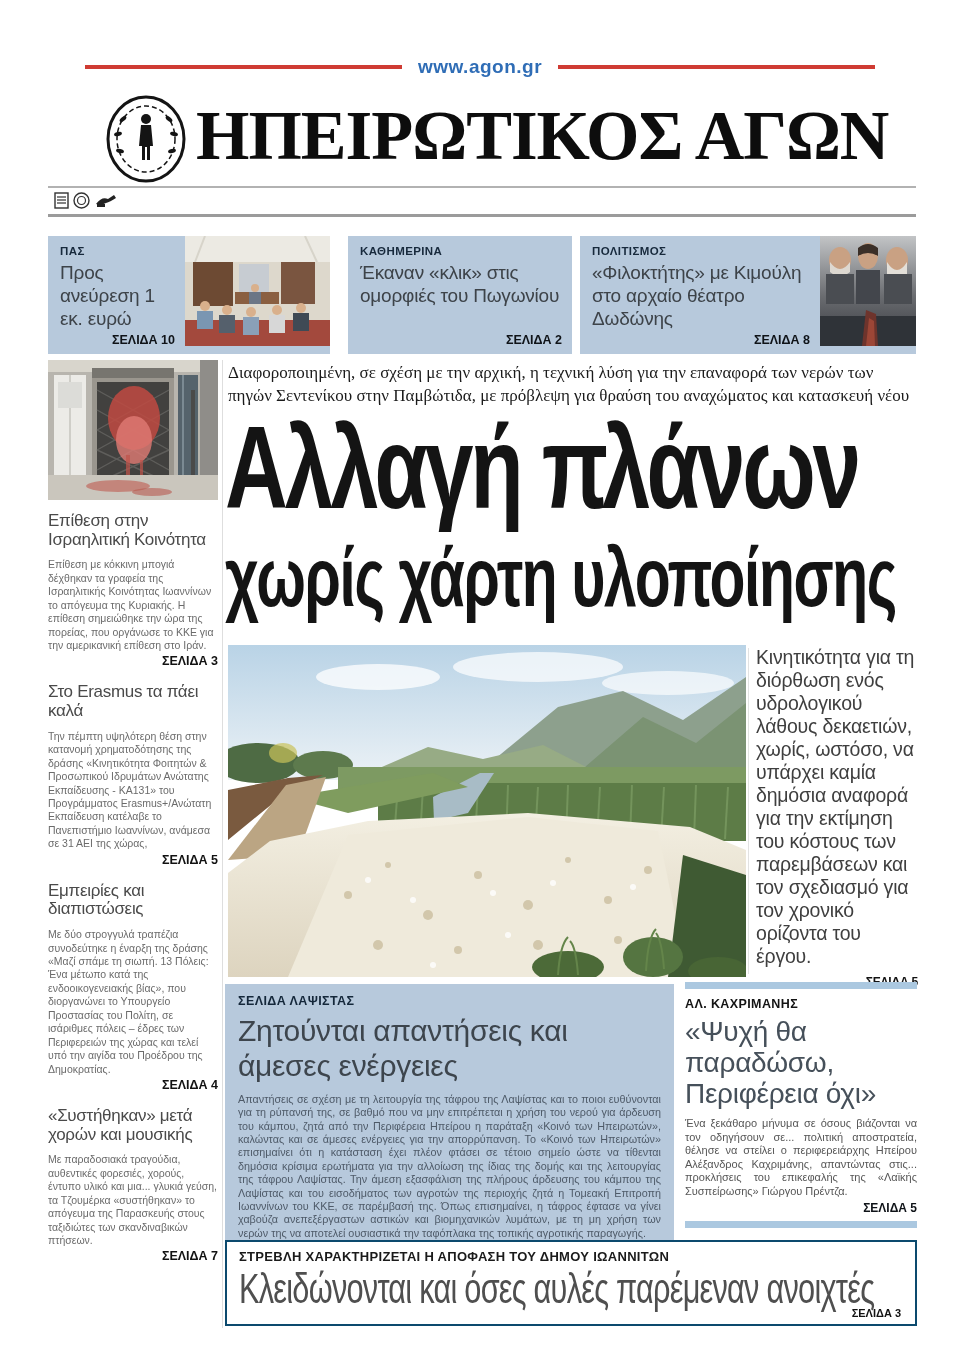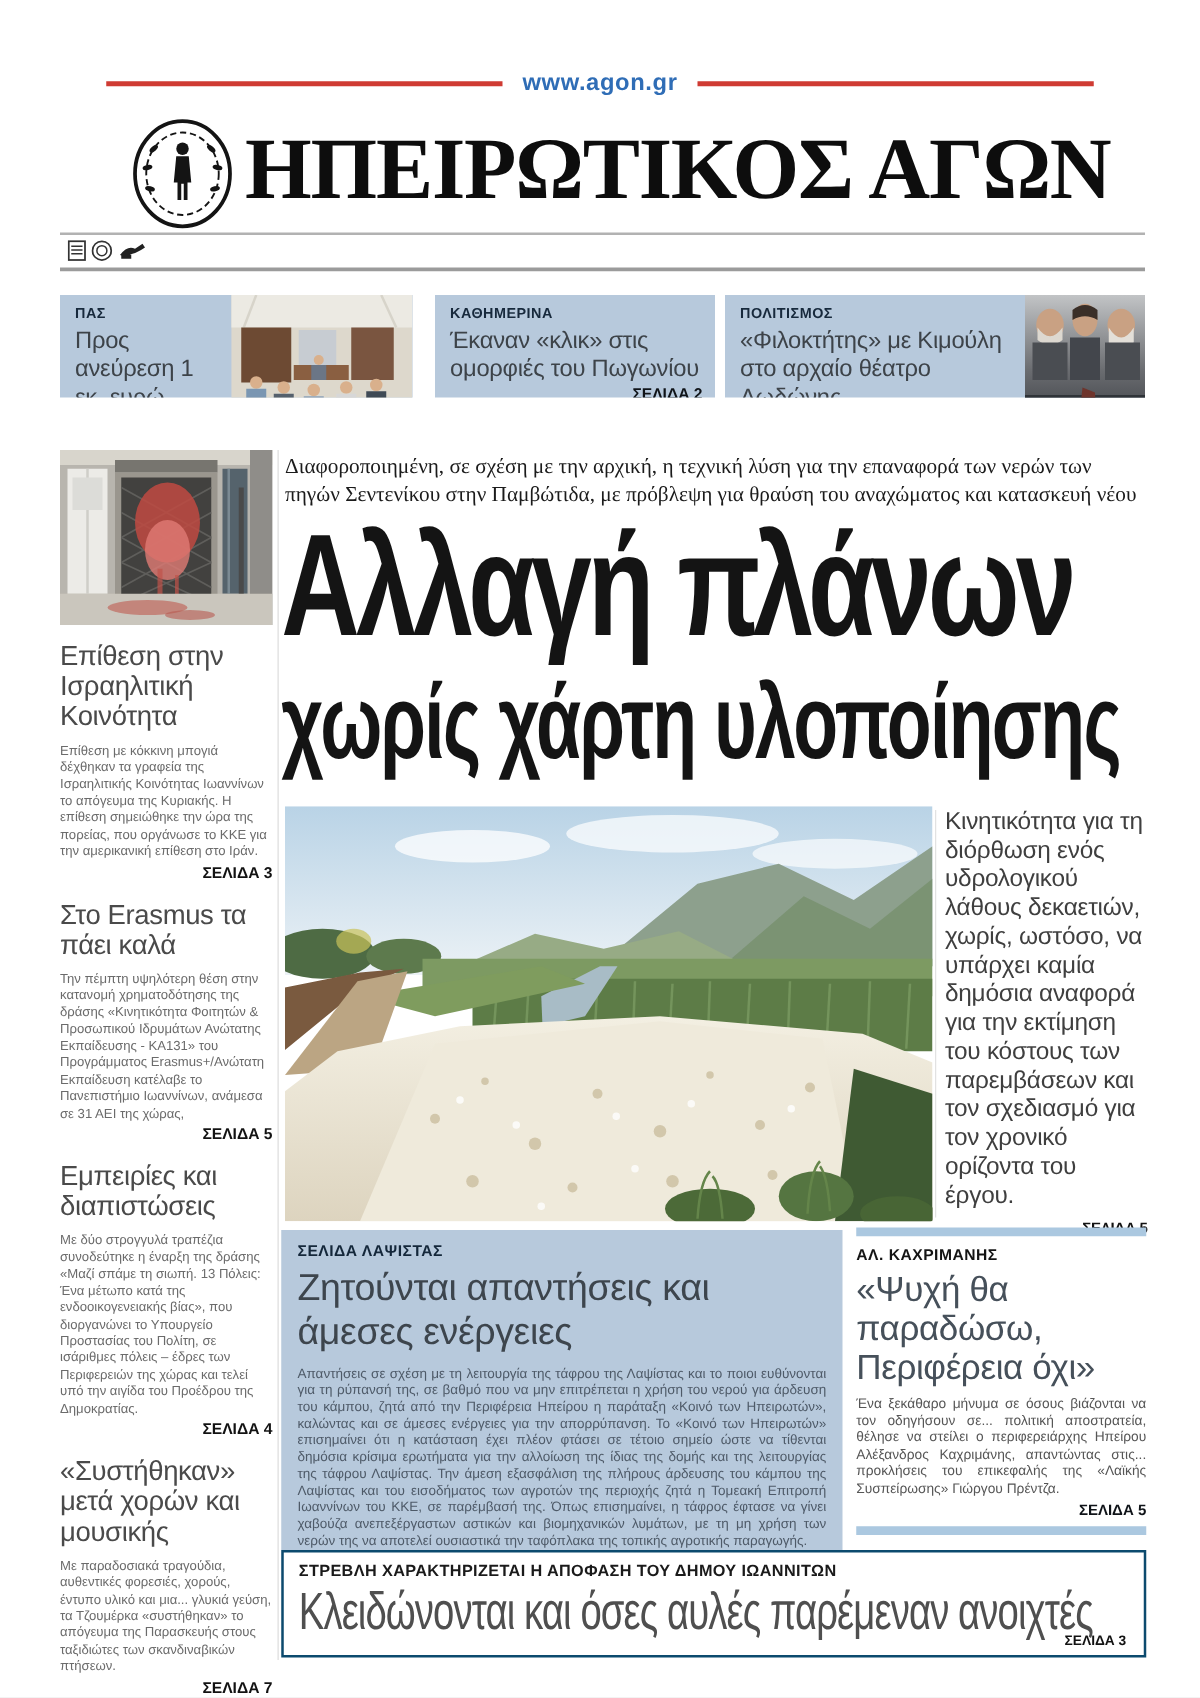--- a/index.html
+++ b/index.html
@@ -27,36 +27,36 @@
     border-top:2px solid #b2b2b2; border-bottom:3px solid #9b9b9b;
     padding:4px 6px 5px; display:flex; align-items:center;
   }
   .certs { display:flex; gap:4px; align-items:center; width:64px; }
   .tagtext {
     flex:1; text-align:center; font-family:"Liberation Serif","DejaVu Serif",serif;
     font-weight:bold; font-size:15px; color:#141414;
   }
   
   .teasers { position:absolute; left:48px; top:236px; width:868px; height:110px; display:flex; }
-  .tbox { background:#b7c9dc; height:82px; display:flex; overflow:hidden; }
+  .tbox { background:#b7c9dc; height:118px; display:flex; overflow:hidden; }
   .tbox1 { width:282px; margin-right:18px; }
   .tbox2 { width:224px; margin-right:8px; }
   .tbox3 { width:336px; }
   .ttext { flex:1; padding:9px 10px 7px 12px; display:flex; flex-direction:column; }
   .tkick { font-size:11.5px; font-weight:800; color:#17293c; letter-spacing:.4px; }
   .ttitle { font-size:19px; color:#3d4349; line-height:1.2; margin-top:5px; letter-spacing:-.2px; }
   .tpage { margin-top:auto; text-align:right; font-size:12.5px; font-weight:800; color:#0f1318; }
   .tphoto { flex:0 0 auto; }
   
   .vrule1 { position:absolute; left:222px; top:360px; width:1px; height:968px; background:#dedede; }
   .vrule2 { position:absolute; left:748px; top:648px; width:1px; height:326px; background:#e2e2e2; }
   
   .leftcol { position:absolute; left:48px; top:360px; width:170px; }
   .lart { margin-bottom:15px; }
-  .ltitle { font-size:22px; color:#4a4a4a; line-height:1.1; letter-spacing:-.3px; margin-top:8px; }
+  .ltitle { font-size:17px; color:#4a4a4a; line-height:1.1; letter-spacing:-.3px; margin-top:8px; }
   .lbody { font-size:10.5px; color:#6b6b6b; line-height:1.28; margin-top:9px; }
   .lpage { text-align:right; font-size:12.5px; font-weight:800; color:#121212; margin-top:2px; }
   
   .standfirst {
     position:absolute; left:228px; top:361px; width:690px;
     font-family:"Liberation Serif","DejaVu Serif",serif; font-size:17px; color:#1b1b1b; line-height:1.38;
   }
   .headline1 {
     position:absolute; left:225px; top:410px; font-weight:800; font-size:116px; line-height:1;
     color:#141414; letter-spacing:-4px; white-space:nowrap; transform:scaleX(.75); transform-origin:left top;

